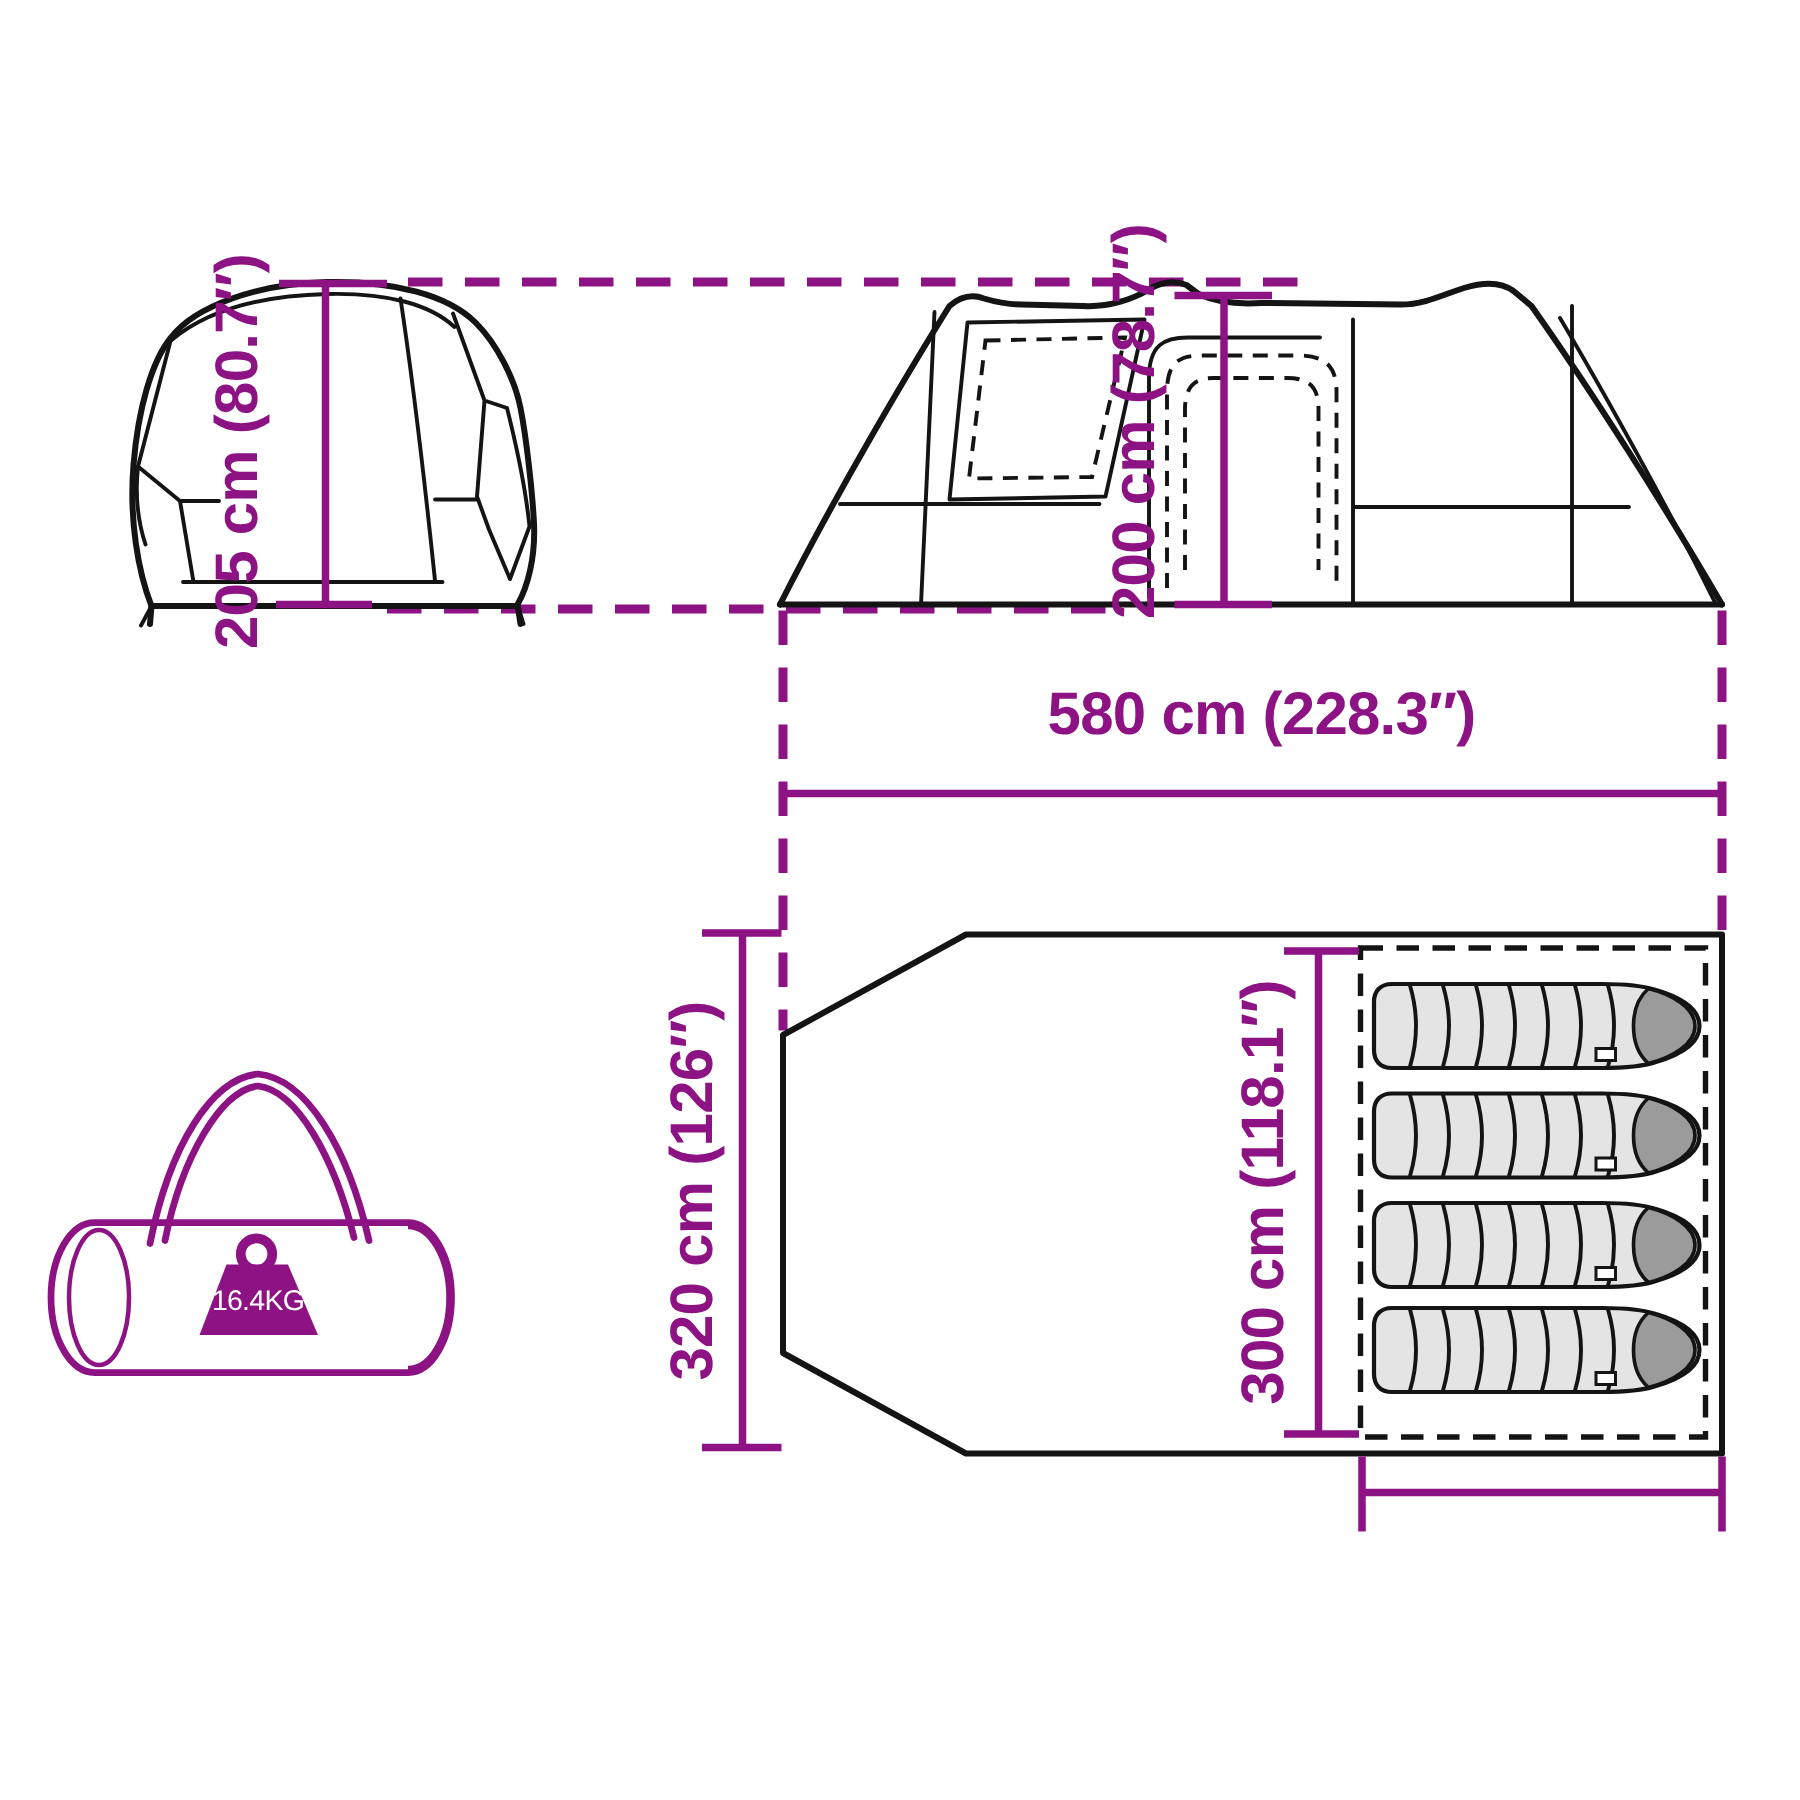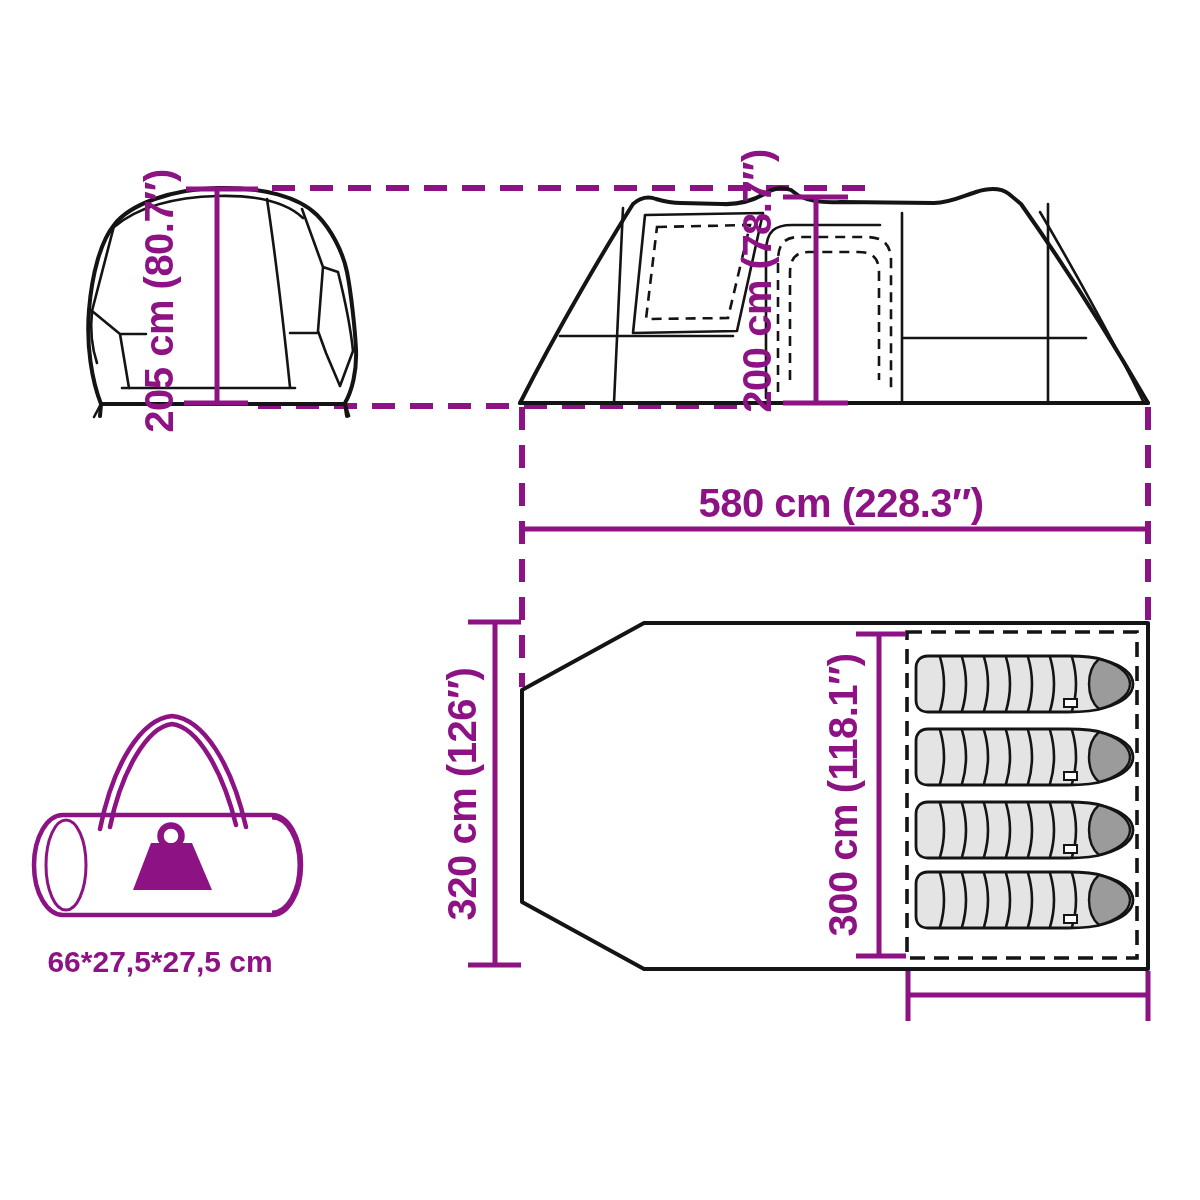--- a/index.html
+++ b/index.html
@@ -29,21 +29,21 @@
 
   
   .dim {
     position:absolute; color:var(--accent,#8d1283); font-weight:bold;
     font-size:40px; white-space:nowrap; transform:translate(-50%,-50%);
     letter-spacing:-0.5px;
   }
   .dim.vert { transform:translate(-50%,-50%) rotate(-90deg); }
   .bag-weight-label {
     position:absolute; color:#ffffff; font-weight:normal; font-size:19px;
-    white-space:nowrap; transform:translate(-50%,-50%); letter-spacing:-0.5px;margin-top:29px;
+    white-space:nowrap; transform:translate(-50%,-50%); letter-spacing:-0.5px;
   }
   .bag-size-label {
     position:absolute; color:var(--accent,#8d1283); font-weight:bold;
     font-size:30px; white-space:nowrap; transform:translate(-50%,-50%);
   }
 </style>
 </head>
 <body>
 
 <div class="canvas">
@@ -151,23 +151,22 @@
       <g>
         <path class="p-line" d="M908,995 H1148 M908,971 V1021 M1148,971 V1021"></path>
       </g>
     </g>
   </svg>
 
   <div class="dim vert" style="left:159px; top:301px">205 cm (80.7″)</div>
 
   <div class="dim vert" style="left:757px; top:281px">200 cm (78.7″)</div>
 
-  <div class="dim" style="left:841px; top:503px">580 cm (228.3″)</div>
+  <div class="dim" style="left:841px; top:477px">580 cm (228.3″)</div>
 
   <div class="dim vert" style="left:462px; top:794px">320 cm (126″)</div>
 
   <div class="dim vert" style="left:843px; top:795px">300 cm (118.1″)</div>
 
 
   <div class="bag-weight-label" style="left:172px; top:868px">16.4KG</div>
 
-  <div class="bag-size-label" style="left:160px; top:962px">66*27,5*27,5 cm</div>
 </div>
 
 </body></html>

